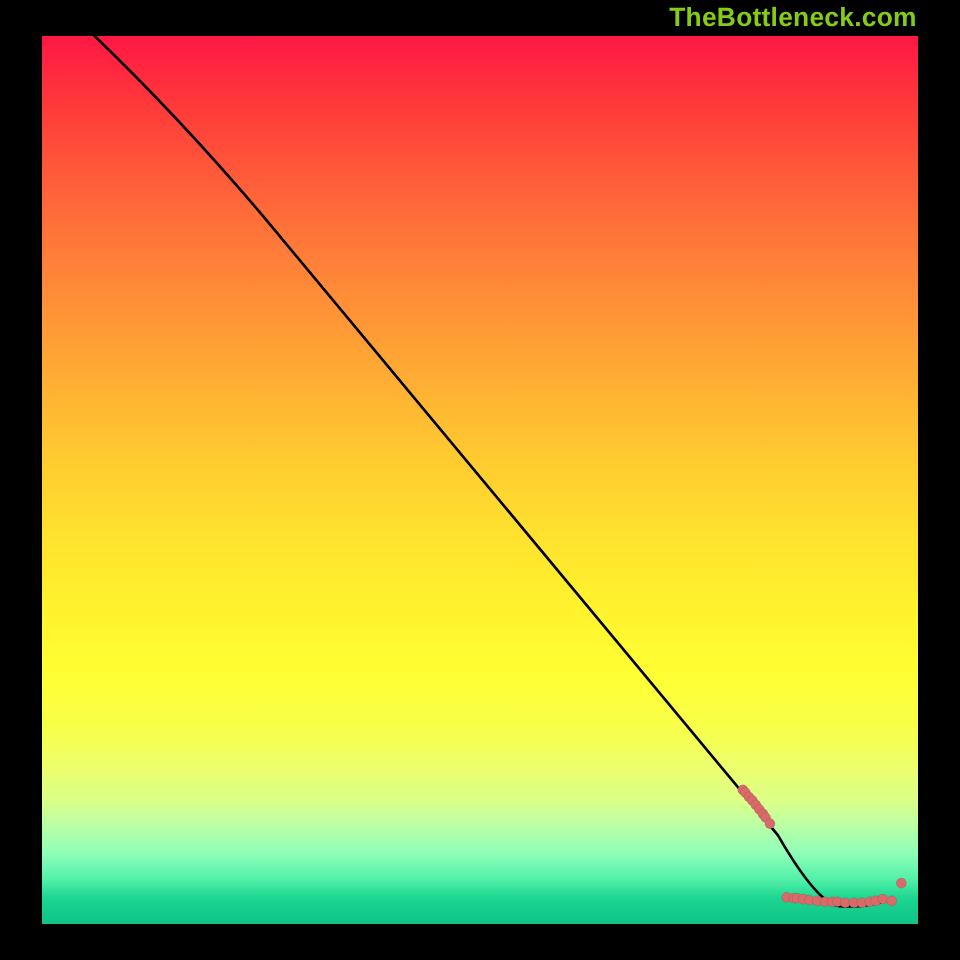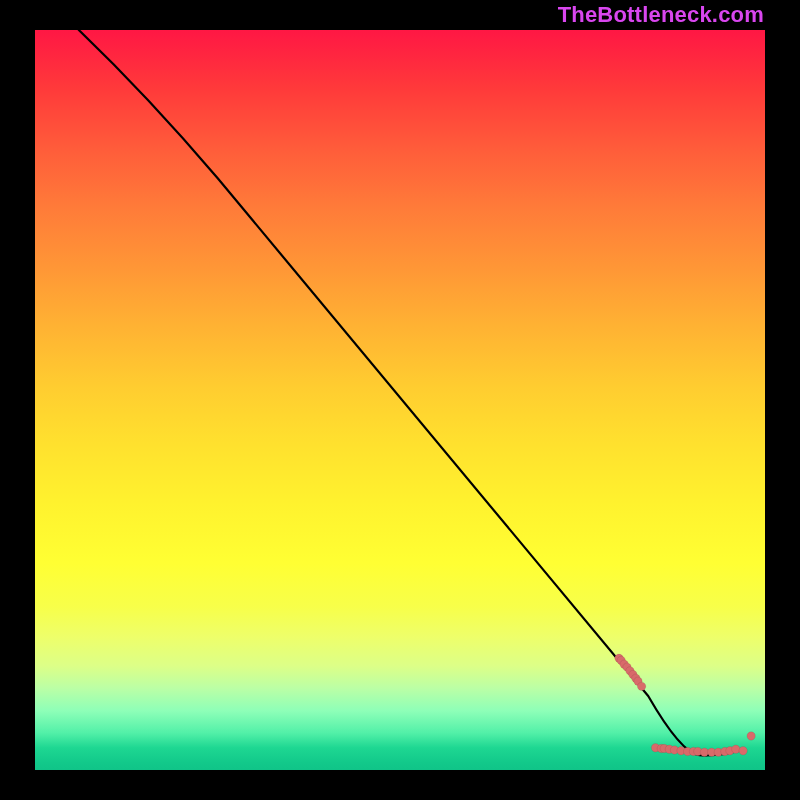--- a/index.html
+++ b/index.html
@@ -45,21 +45,21 @@
     );
     border: 0 solid #000;
   }
   .watermark {
     position: absolute;
     top: 2px;
     right: 36px;
     font-family: Arial, Helvetica, sans-serif;
     font-size: 22px;
     font-weight: 600;
-    color: #d946ef;
+    color: #84cc16;
     letter-spacing: 0.2px;
     user-select: none;
   }
   svg.overlay {
     position: absolute;
     left: 0;
     top: 0;
     width: 730px;
     height: 740px;
   }

